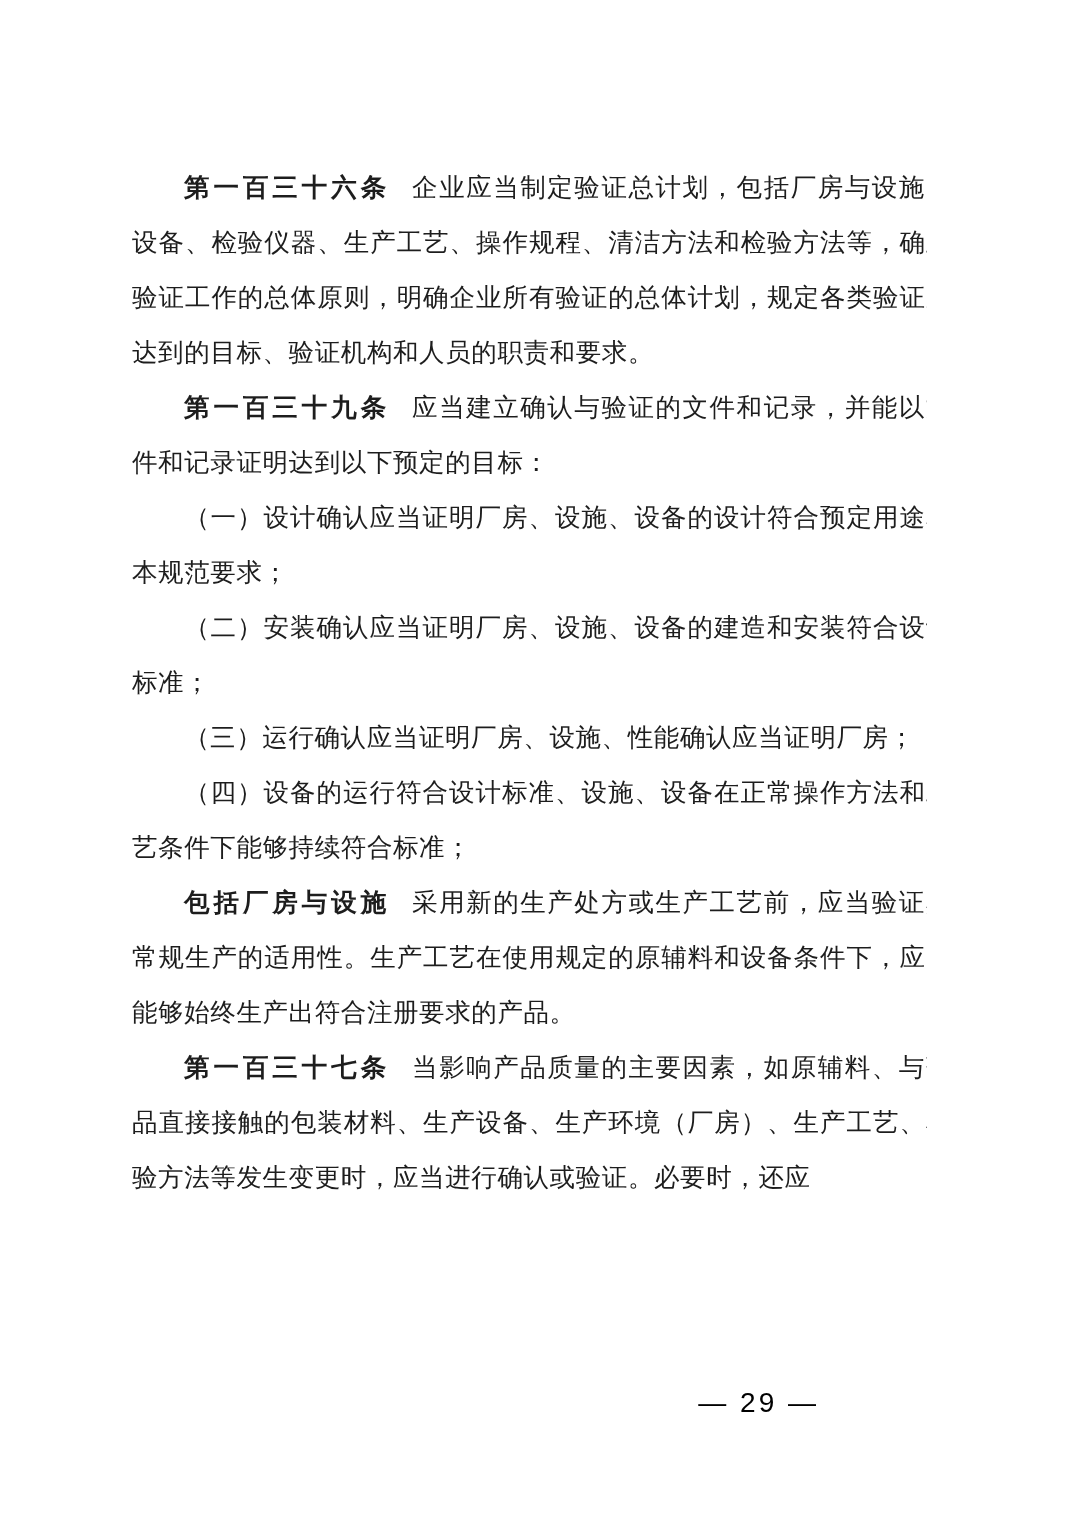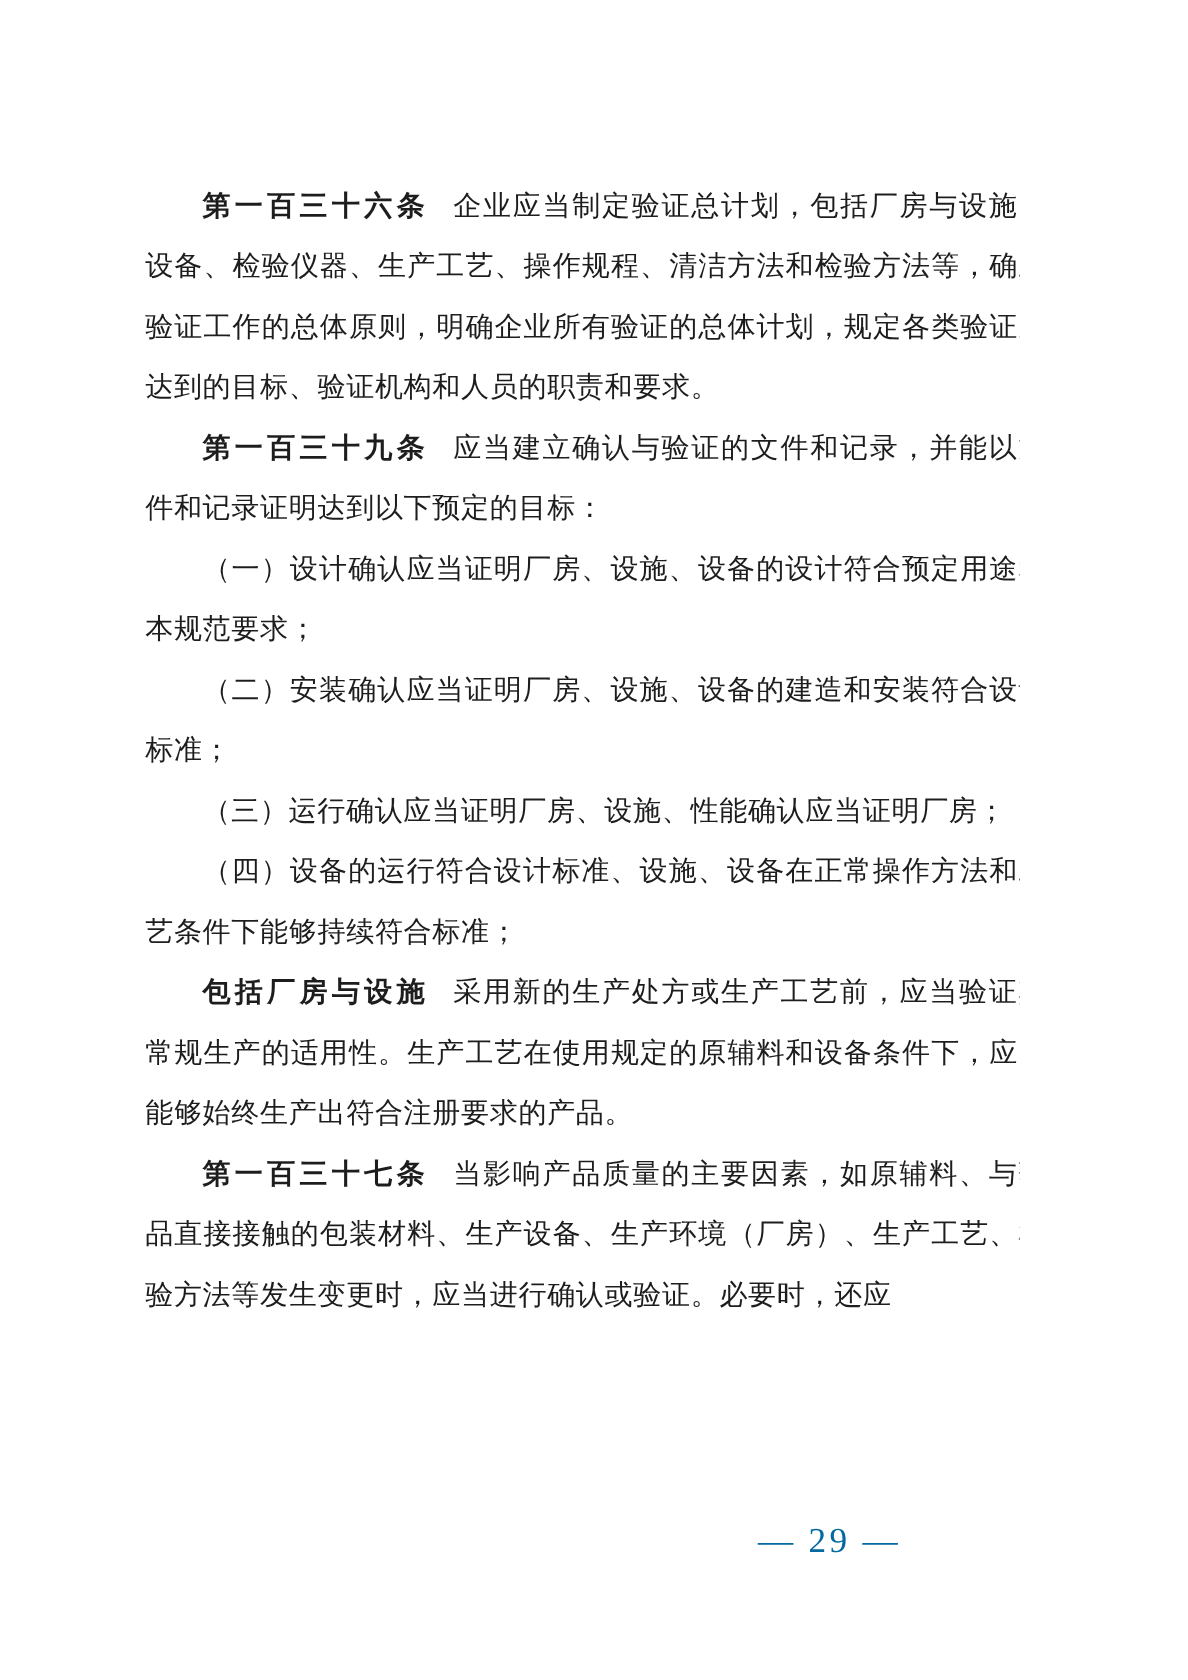--- a/index.html
+++ b/index.html
@@ -39,24 +39,24 @@
   .para.indent {
     text-indent: 52px;
   }
   .para.indent-sub {
     text-indent: 52px;
   }
   .page-number {
     position: absolute;
     right: 108px;
     bottom: 108px;
-    font-size: 32px;
+    font-size: 28px;
     letter-spacing: 3px;
-    color: #0369a1;
-    font-family: Liberation Serif, serif;
+    color: #000000;
+    font-family: Liberation Sans, sans-serif;
   }
 </style>
 </head>
 <body>
 
 <div class="page">
   <div class="content">
 
     <p class="para indent">
       <span class="lead">第一百三十六条</span><span>企业应当制定验证总计划，包括厂房与设施、设备、检验仪器、生产工艺、操作规程、清洁方法和检验方法等，确立验证工作的总体原则，明确企业所有验证的总体计划，规定各类验证应达到的目标、验证机构和人员的职责和要求。</span>

